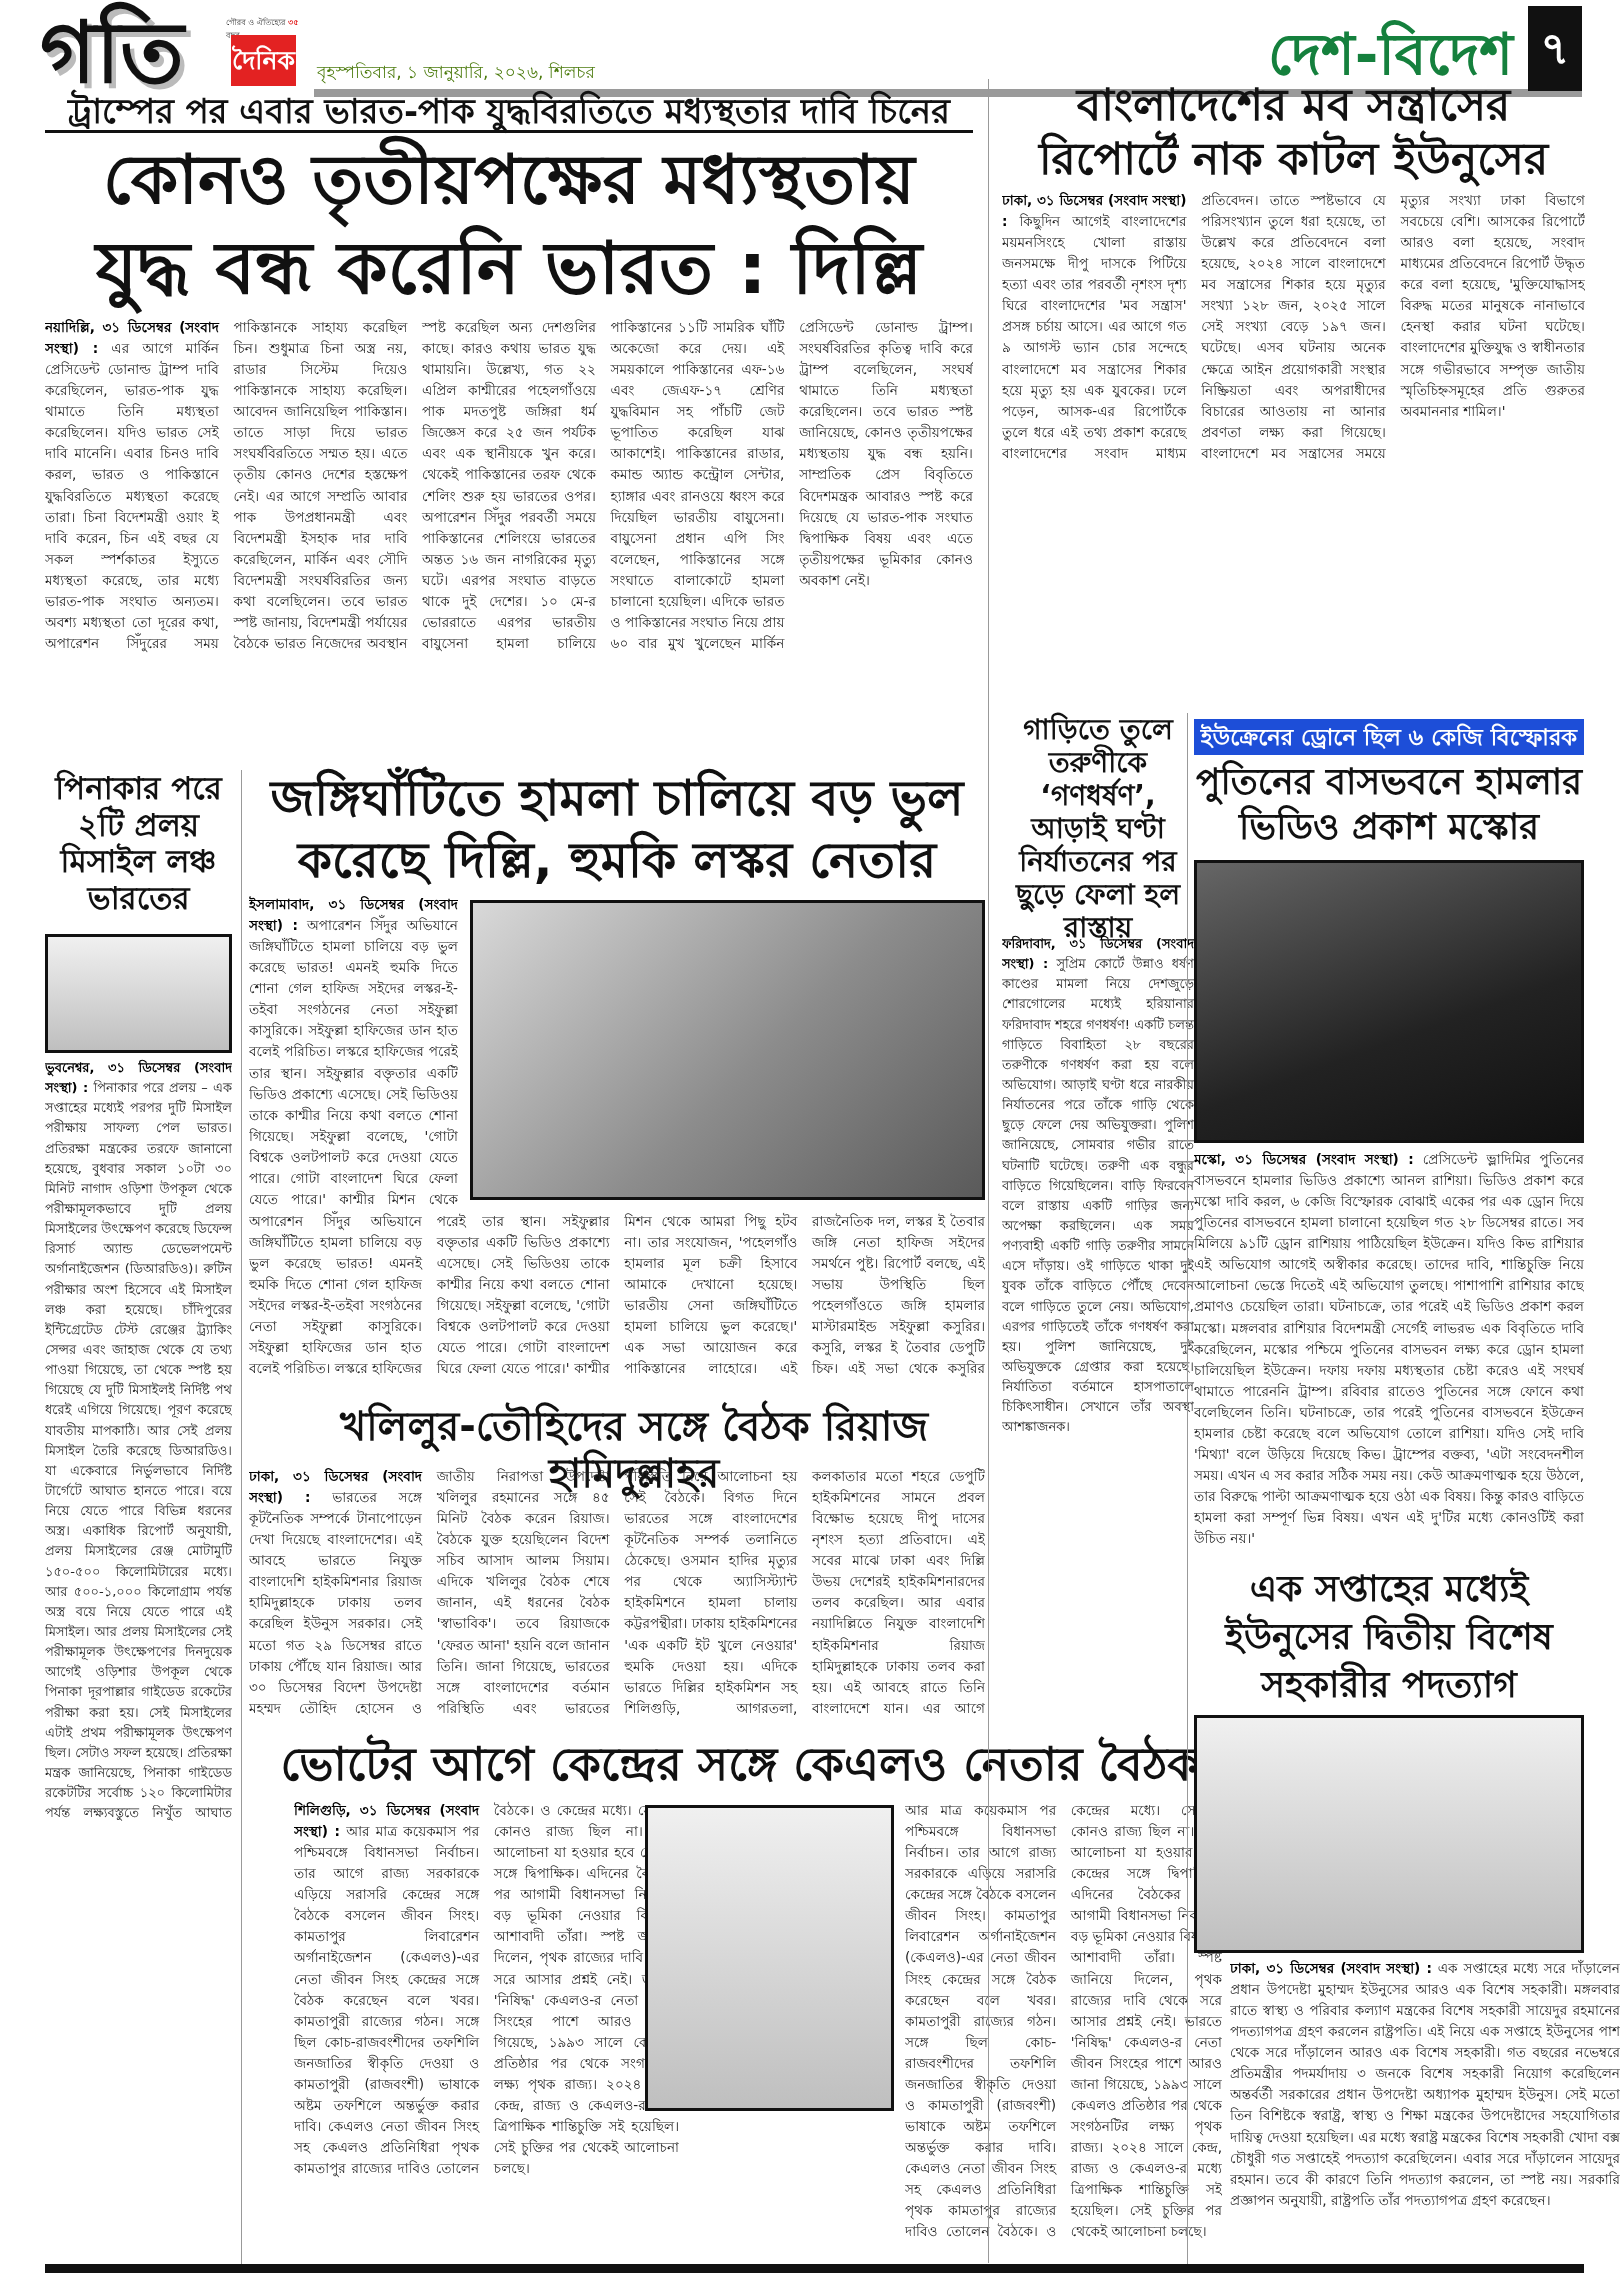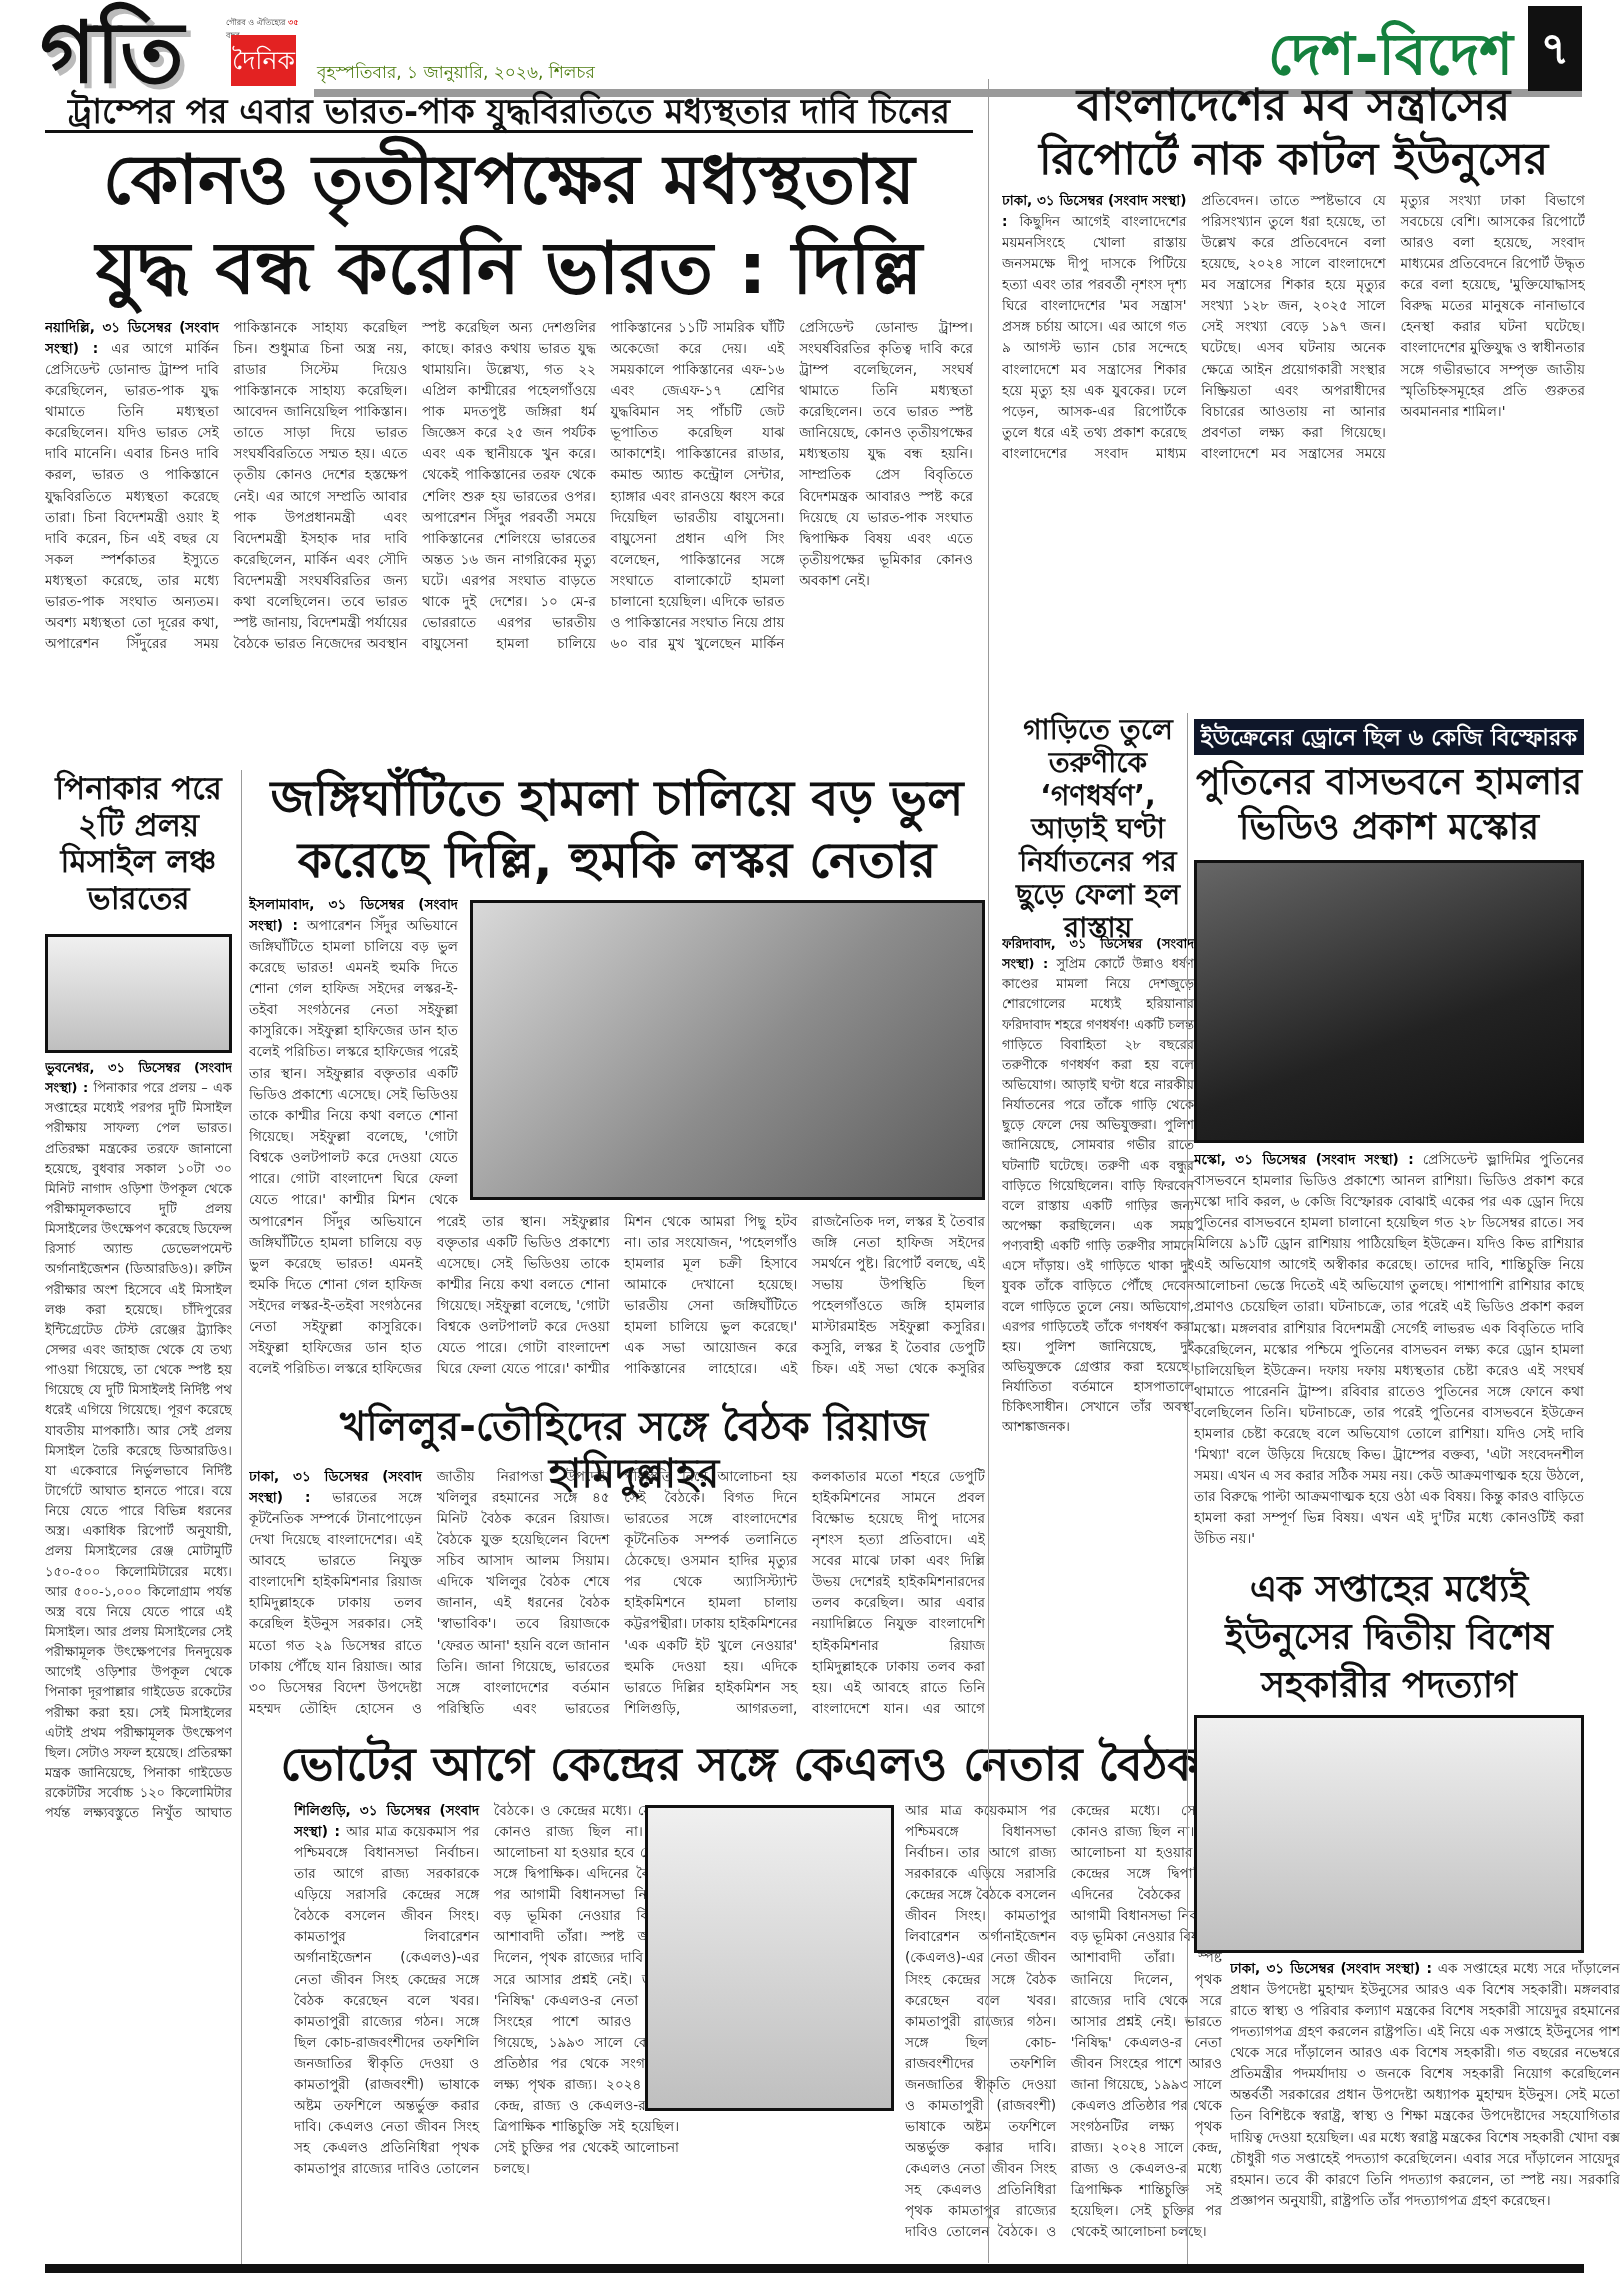--- a/index.html
+++ b/index.html
@@ -6,34 +6,34 @@
   html, body { background: #ffffff; }
   body {
     width: 1621px; height: 2284px; position: relative; overflow: hidden;
     font-family: "DejaVu Sans", sans-serif; color: #111;
   }
   .abs { position: absolute; }
   
   .logo { left: 40px; top: 10.2px; font-size: 85px; font-weight: 900; line-height: 1; color: #111;
           text-shadow: 4.5px 4.5px 0 #bbb; font-family: "DejaVu Sans", sans-serif; }
   .daily-box { left: 231px; top: 35px; width: 65px; height: 51px; background: #e32222; color: #fff;
-               font-size: 25px; font-weight: normal; text-align: center; line-height: 51px; }
+               font-size: 25px; font-weight: bold; text-align: center; line-height: 51px; }
   .daily-tag { left: 226px; top: 16px; font-size: 8px; color: #333; width: 79px; }
   .daily-tag .red { color: #e32222; font-weight: bold; }
   .dateline { left: 317px; top: 59px; font-size: 17px; color: #4d7c0f; }
   .mast-rule { left: 314px; top: 89px; width: 1268px; height: 8px; background: #9a9a9a; }
   .section-title { left: 1268px; top: 11px; font-size: 57px; font-weight: bold; color: #15803d; }
   .page-num { left: 1528px; top: 5.7px; width: 54px; height: 85px; background: #111; color: #fff;
               font-size: 45px; font-weight: bold; text-align: center; line-height: 85px; }
 
   .kicker { font-weight: bold; text-align: center; color: #111; }
   .hl { font-weight: 900; text-align: center; color: #111; line-height: 1.18; }
   .body-text { font-size: 13.6px; line-height: 1.55; text-align: justify; color: #222; column-gap: 14.7px; }
   .body-text .dl { font-weight: bold; color: #000; }
-  .banner { background: #0f172a; color: #fff; font-weight: bold; text-align: center; }
+  .banner { background: #1d4ed8; color: #fff; font-weight: bold; text-align: center; }
   .photo { background: linear-gradient(135deg, #d9d9d9, #8c8c8c 55%, #5a5a5a); border: 3.4px solid #111; }
   .photo.dark { background: linear-gradient(160deg, #666, #222 60%, #111); }
   .photo.light { background: linear-gradient(180deg, #f0f0f0, #bfbfbf); }
   .rule { background: #111; }
   .vrule { background: #999; width: 1.1px; }
 </style>
 </head>
 <body>
 
 <div class="abs logo">গতি</div>

